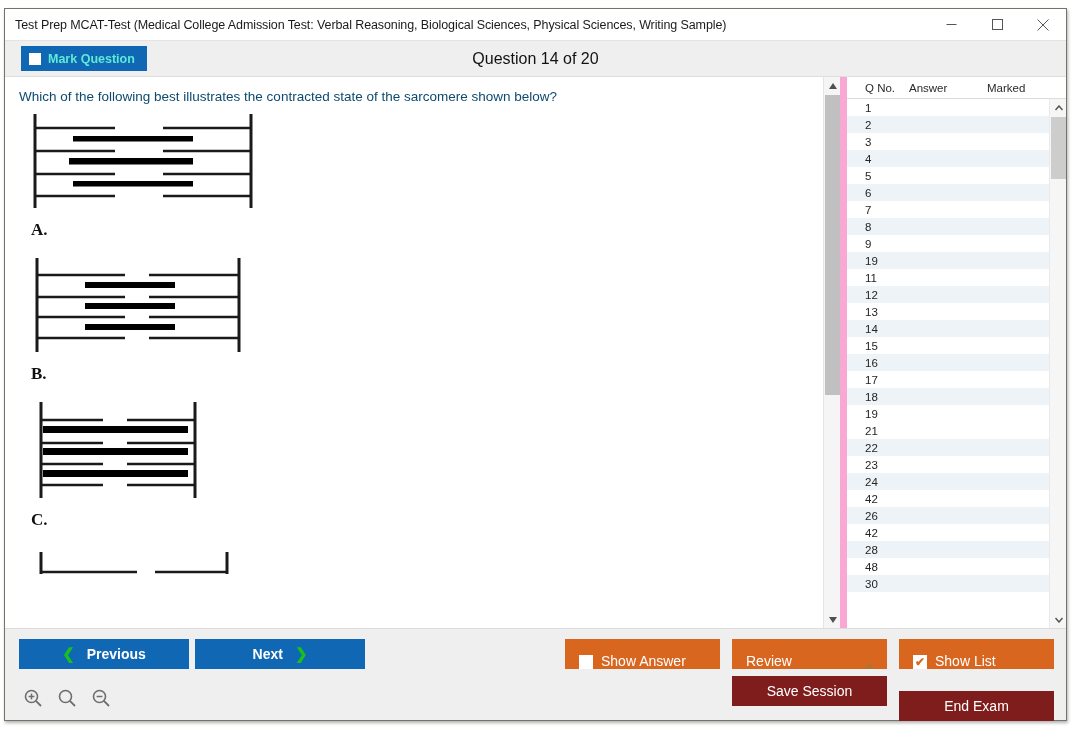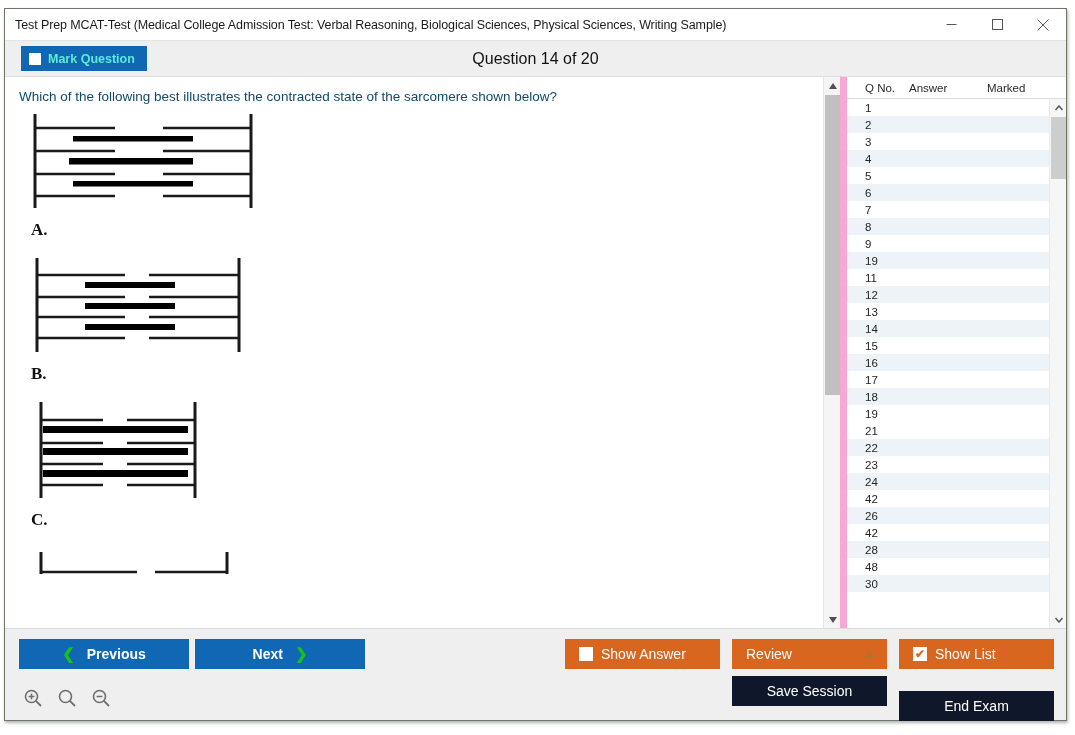--- a/index.html
+++ b/index.html
@@ -189,22 +189,22 @@
   .btn {
     position: absolute;
     display: flex; align-items: center; justify-content: center;
     font-size: 14px;
     cursor: pointer;
     border: none;
     color: #ffffff;
     font-family: "Liberation Sans", sans-serif;
   }
   .btn-blue   { background: #1068b5; font-weight: bold; }
-  .btn-orange { background: #d9661f; }
-  .btn-navy   { background: #0f172a; }
+  .btn-orange { background: #d9661f; align-items: flex-end; }
+  .btn-navy   { background: #7f1d1d; }
   .chev { color: #19c219; font-weight: bold; font-size: 15px; }
 
   .cbox {
     width: 14px; height: 14px;
     background: #ffffff;
     display: inline-flex;
     align-items: center; justify-content: center;
     margin-right: 8px;
     flex: 0 0 auto;
   }

